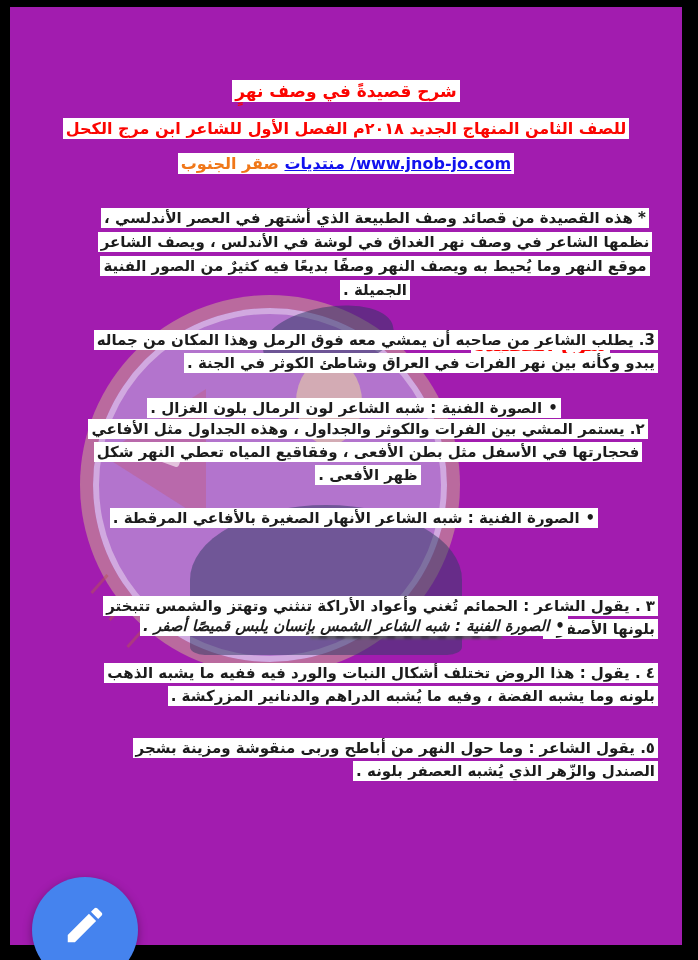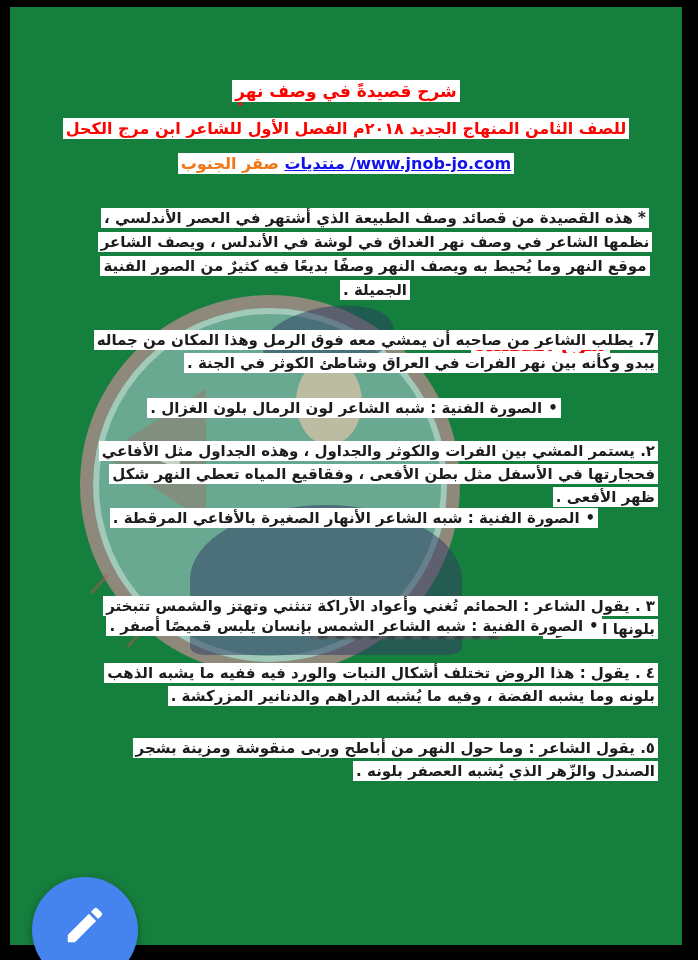--- a/index.html
+++ b/index.html
@@ -3,21 +3,21 @@
 <meta charset="utf-8">
 <style>
   html,body{margin:0;padding:0;}
   body{
     width:698px;height:960px;position:relative;
     background:#000;overflow:hidden;
     font-family:"DejaVu Sans",sans-serif;
   }
   .page{
     position:absolute;left:10px;top:7px;width:672px;height:938px;
-    background:#15803d;overflow:hidden;
+    background:#a21caf;overflow:hidden;
   }
   
   .wm{position:absolute;z-index:0;}
   .wm-ring{
     left:70px;top:288px;width:354px;height:354px;border-radius:50%;
     border:13px solid rgba(196,92,92,.42);
     background:rgba(199,213,238,.48);
     box-shadow:inset 0 0 0 6px rgba(255,255,255,.38);
   }
   .wm-beret{
@@ -53,23 +53,23 @@
   .tx{position:absolute;z-index:2;direction:rtl;font-weight:bold;color:#1c1c1c;}
   .strip{background:#fff;padding:1px 3px;-webkit-box-decoration-break:clone;box-decoration-break:clone;}
   .title1{top:74px;left:0;width:672px;text-align:center;font-size:17px;color:#fb0400;}
   .title2{top:112px;left:0;width:672px;text-align:center;font-size:16px;color:#fb0400;}
   .linkline{top:147px;left:0;width:672px;text-align:center;font-size:16px;}
   .linkline a{color:#1111ee;text-decoration:underline;}
   .sitename{color:#f07718;text-decoration:none;}
   .intro{top:199px;left:82px;width:566px;text-align:center;font-size:15px;line-height:24px;}
   .heading{top:281px;right:72px;font-size:20px;color:#fb0400;margin-top:44px;}
   .item{right:24px;width:580px;text-align:right;font-size:15px;line-height:23px;}
-  .i1{top:322px;} .i2{top:433px;} .i3{top:545px;margin-top:43px;} .i4{top:655px;} .i5{top:730px;}
+  .i1{top:322px;} .i2{top:411px;text-align:center;} .i3{top:545px;margin-top:43px;} .i4{top:655px;} .i5{top:730px;}
   .note{right:48px;width:560px;text-align:center;font-size:15px;line-height:22px;}
-  .n1{top:390px;} .n2{top:500px;} .n3{top:608px;}
+  .n1{top:390px;} .n2{top:500px;} .n3{top:608px;font-style:italic;}
   .bullet{display:inline-block;margin-left:6px;font-size:15px;}
   
   .fab{
     position:absolute;left:32px;top:877px;width:106px;height:106px;border-radius:50%;
     background:#4583ee;z-index:5;display:flex;align-items:center;justify-content:center;
     box-shadow:0 3px 10px rgba(0,0,0,.35);border:none;cursor:pointer;
   }
   .fab svg{width:46px;height:46px;margin-top:-8px;}
 </style>
 </head>
@@ -103,21 +103,21 @@
 
   <div class="tx intro">
     <span class="strip">* هذه القصيدة من قصائد وصف الطبيعة الذي أشتهر في العصر الأندلسي ، نظمها الشاعر في وصف نهر الغداق في لوشة في الأندلس ، ويصف الشاعر موقع النهر وما يُحيط به ويصف النهر وصفًا بديعًا فيه كثيرٌ من الصور الفنية الجميلة .</span>
   </div>
 
   <div class="tx heading">
     <span class="strip">شرح القصيدة</span>
   </div>
 
   <div class="tx item i1">
-    <span class="strip">7. يطلب الشاعر من صاحبه أن يمشي معه فوق الرمل وهذا المكان من جماله يبدو وكأنه بين نهر الفرات في العراق وشاطئ الكوثر في الجنة .</span>
+    <span class="strip">3. يطلب الشاعر من صاحبه أن يمشي معه فوق الرمل وهذا المكان من جماله يبدو وكأنه بين نهر الفرات في العراق وشاطئ الكوثر في الجنة .</span>
   </div>
   <div class="tx note n1">
     <span class="strip"><span class="bullet">•</span><span>الصورة الفنية : شبه الشاعر لون الرمال بلون الغزال .</span></span>
   </div>
 
   <div class="tx item i2">
     <span class="strip">٢. يستمر المشي بين الفرات والكوثر والجداول ، وهذه الجداول مثل الأفاعي فحجارتها في الأسفل مثل بطن الأفعى ، وفقاقيع المياه تعطي النهر شكل ظهر الأفعى .</span>
   </div>
   <div class="tx note n2">
     <span class="strip"><span class="bullet">•</span><span>الصورة الفنية : شبه الشاعر الأنهار الصغيرة بالأفاعي المرقطة .</span></span>

